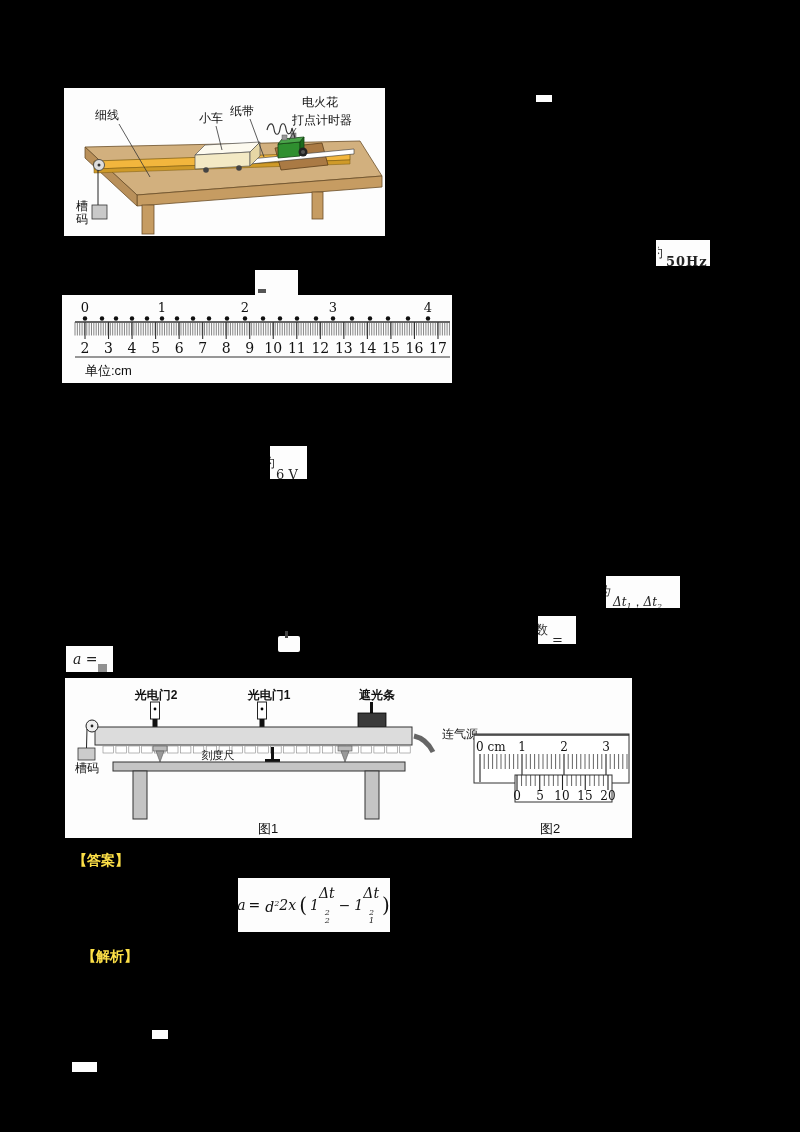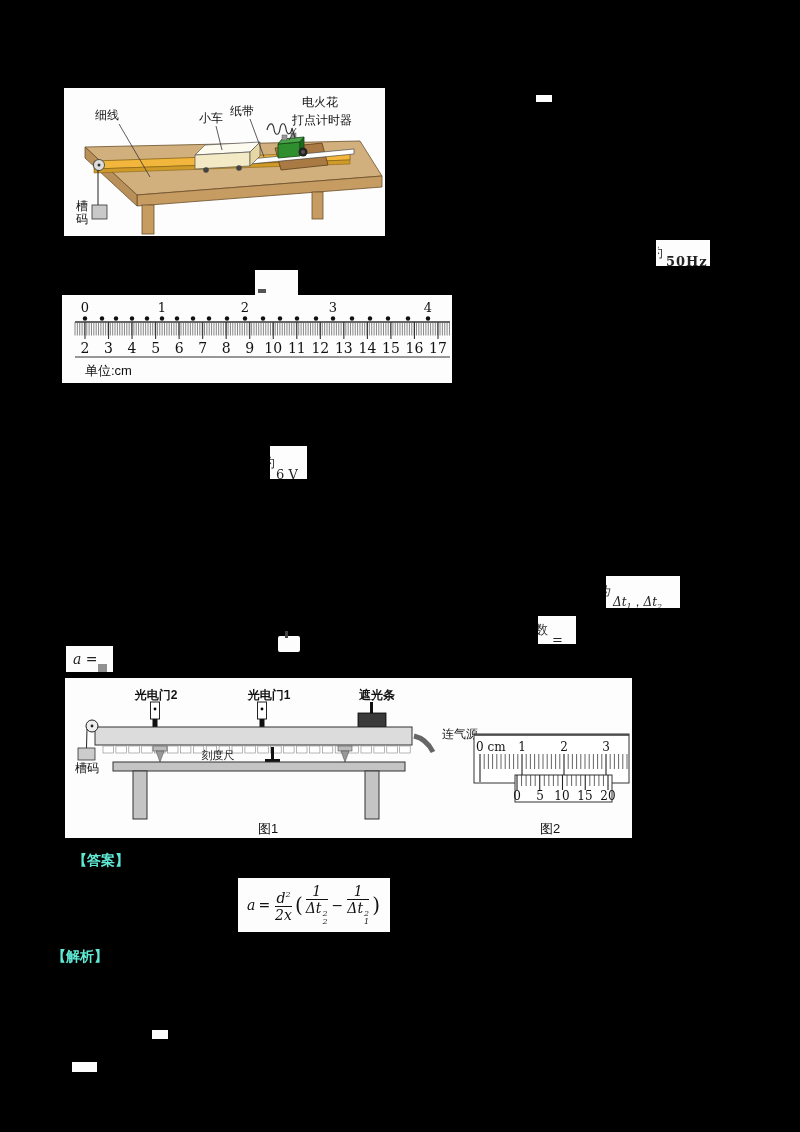--- a/index.html
+++ b/index.html
@@ -4,27 +4,27 @@
 <style>
   html,body{margin:0;padding:0;background:#000;}
   #page{position:relative;width:800px;height:1132px;background:#000;overflow:hidden;
         font-family:"Liberation Sans",sans-serif;}
   .panel{position:absolute;background:#fdfdfd;}
   .frag{position:absolute;background:#fdfdfd;color:#222;overflow:hidden;
         font-family:"DejaVu Serif",serif;}
   .frag .clip{display:inline-block;width:8px;overflow:hidden;vertical-align:baseline;}
   .frag .clip span{display:inline-block;margin-left:-8px;color:#333;}
   sub,.sub{font-size:8px;}
-  .bluelabel{position:absolute;color:#5eead4;font-size:14px;font-weight:bold;
+  .bluelabel{position:absolute;color:#fde047;font-size:14px;font-weight:bold;
              letter-spacing:0px;filter:blur(0.3px);}
   
   .formula-box{position:absolute;background:#fdfdfd;display:flex;align-items:center;
                justify-content:center;font-family:"DejaVu Serif",serif;font-style:italic;
                font-size:14px;color:#111;}
-  .frac{display:inline-flex;flex-direction:column;align-items:center;margin:0 2px;}
+  .frac{display:inline-flex;flex-direction:row;align-items:center;margin:0 2px;}
   .frac .bar{height:0;border-top:1.2px solid #111;align-self:stretch;margin:1px 0;}
   .frac .t,.frac .b{line-height:14px;text-align:center;}
   .ss{display:inline-flex;flex-direction:column;font-size:8px;line-height:8px;
       font-style:italic;vertical-align:-3px;margin-left:1px;}
   .paren{font-size:20px;font-style:normal;margin:0 1px;}
   svg text{fill:#111;}
   .cnlabel{font-size:12px;font-family:"Liberation Sans",sans-serif;}
   .dotlbl{font-size:13px;font-family:"DejaVu Serif",serif;}
   .rnum{font-size:14px;font-family:"DejaVu Serif",serif;}
   .calnum{font-size:12px;font-family:"DejaVu Serif",serif;}
@@ -524,18 +524,18 @@
       <span class="t">1</span>
       <span class="bar"></span>
       <span class="b"><span>Δt</span><span class="ss">
             <span>2</span>
             <span>1</span>
           </span></span>
     </span>
     <span class="paren">)</span>
   </div>
 
-  <div class="bluelabel" style="left:52px;top:948px;">【解析】</div>
+  <div class="bluelabel" style="left:82px;top:948px;">【解析】</div>
 
   <div class="frag" style="left:152px;top:1030px;width:16px;height:9px;"></div>
   <div class="frag" style="left:72px;top:1062px;width:25px;height:10px;"></div>
 
 </div>
 
 </body></html>

